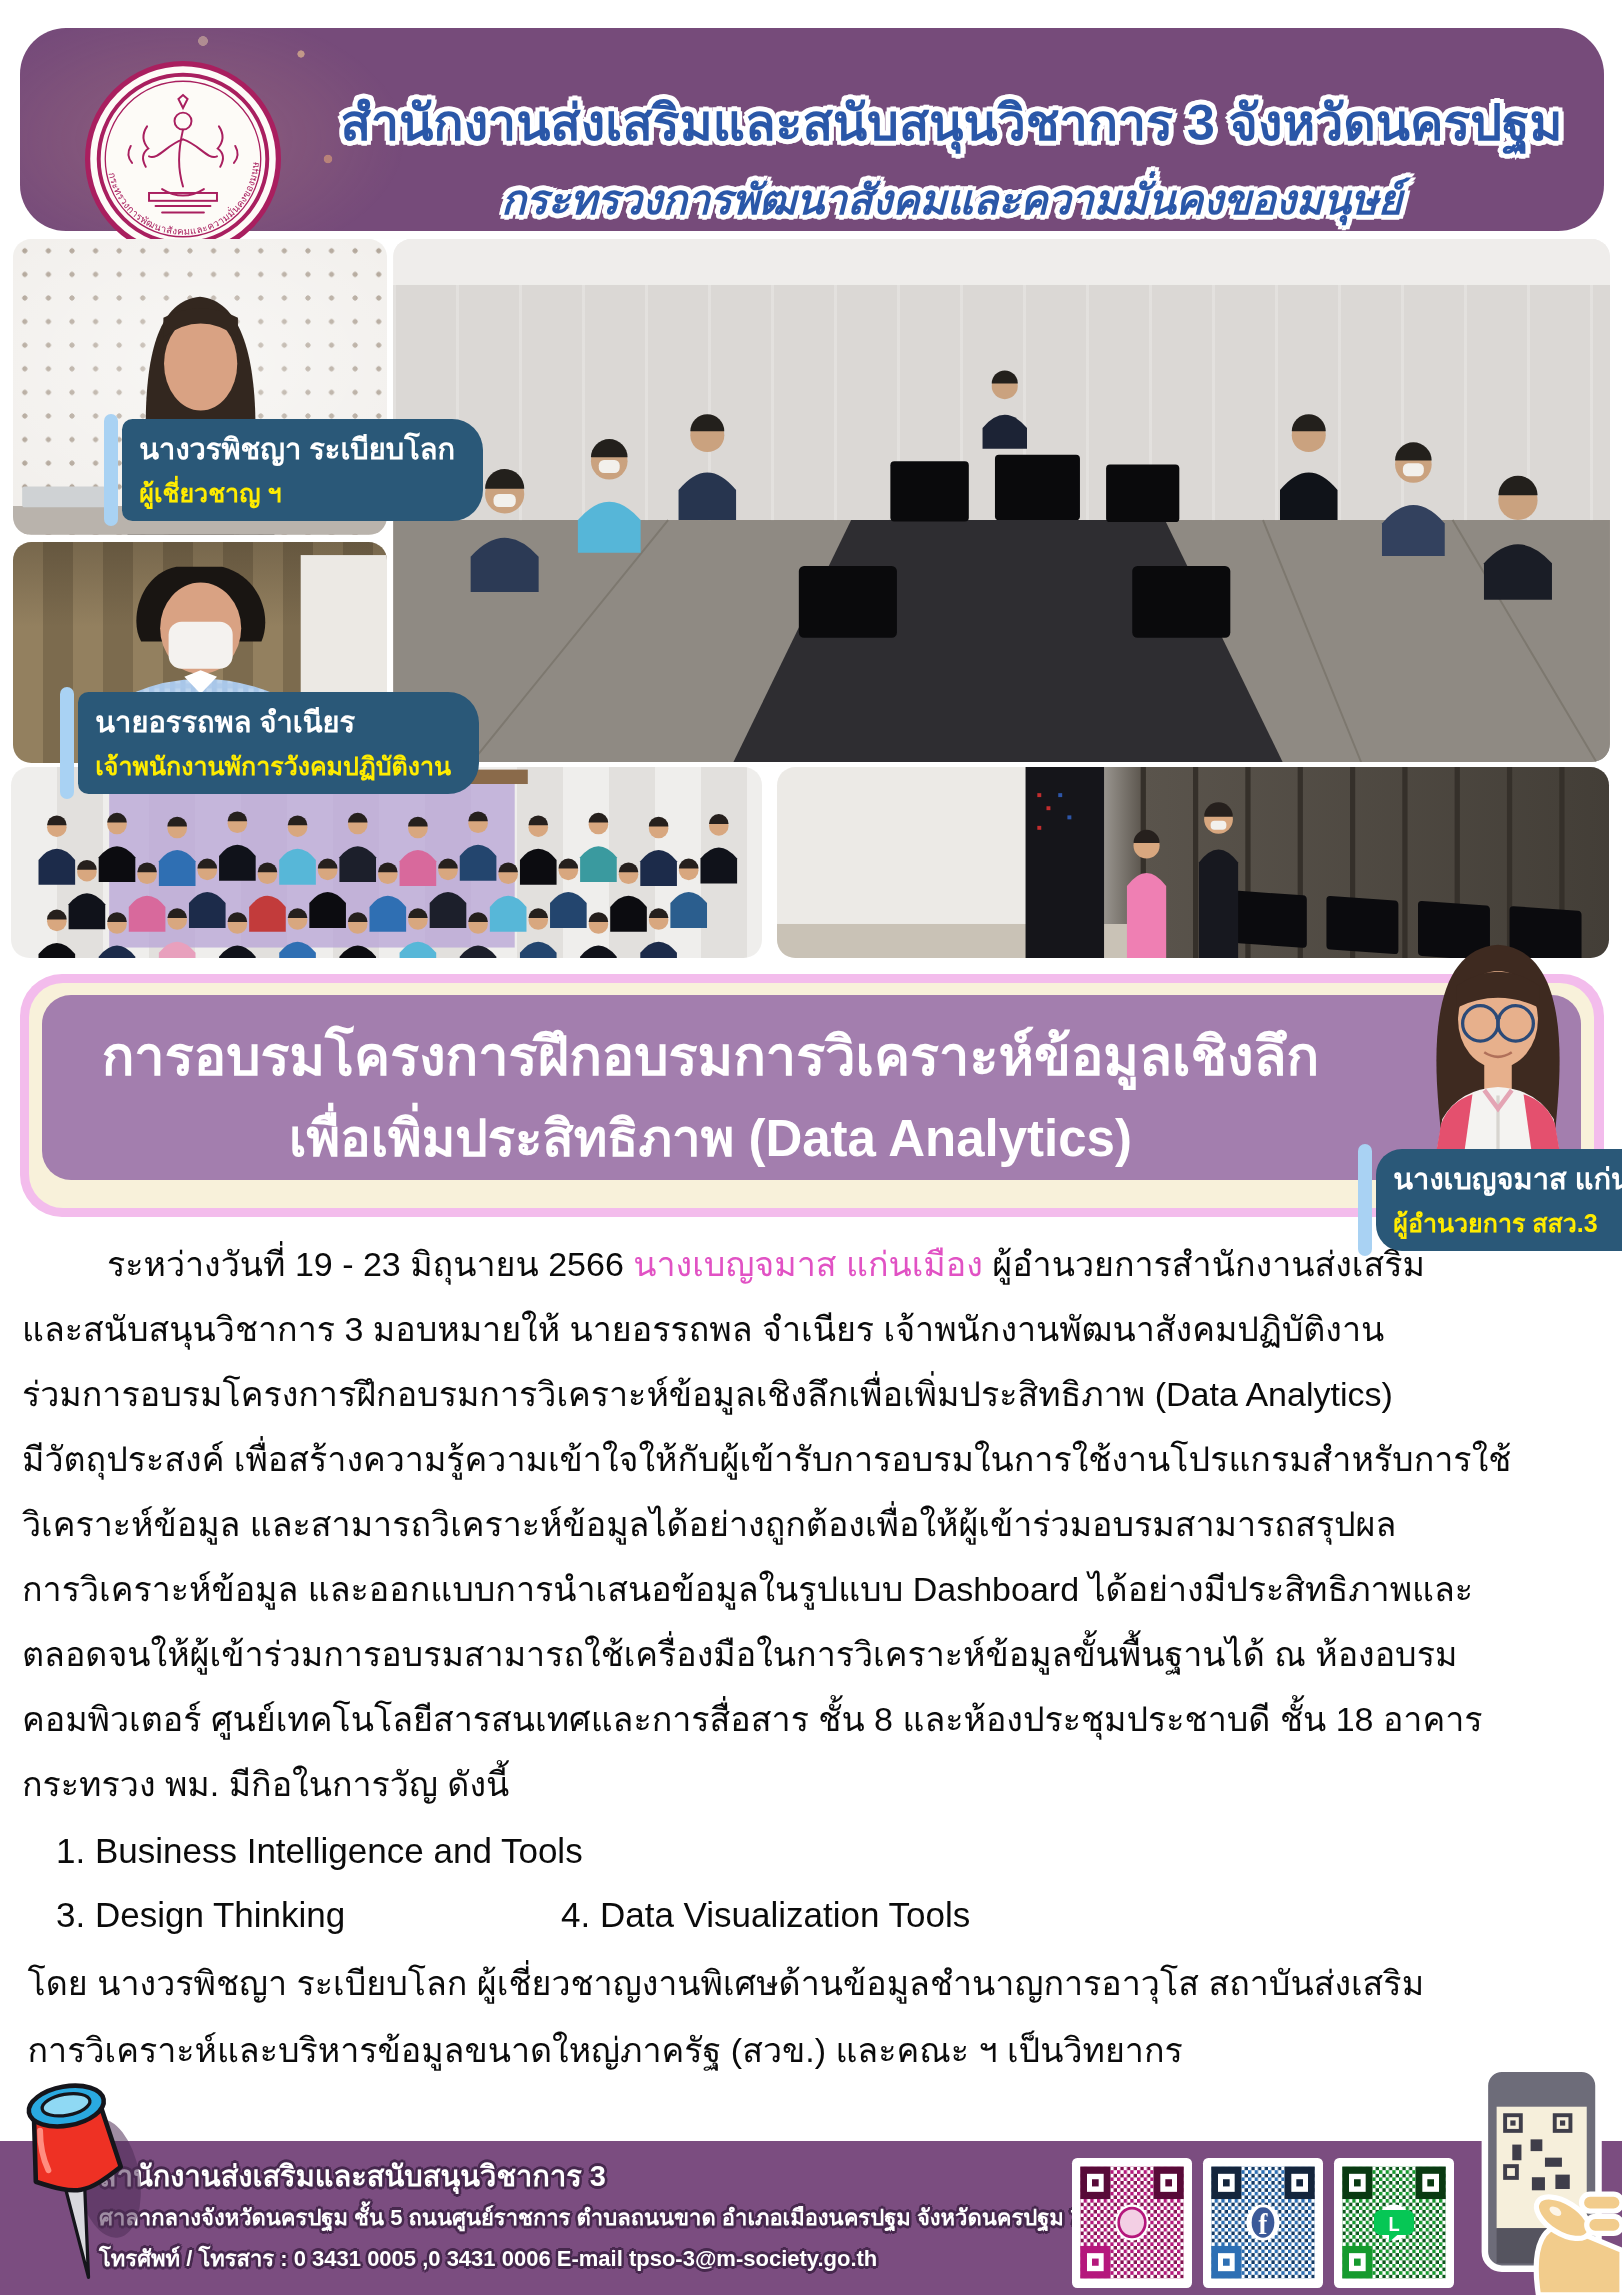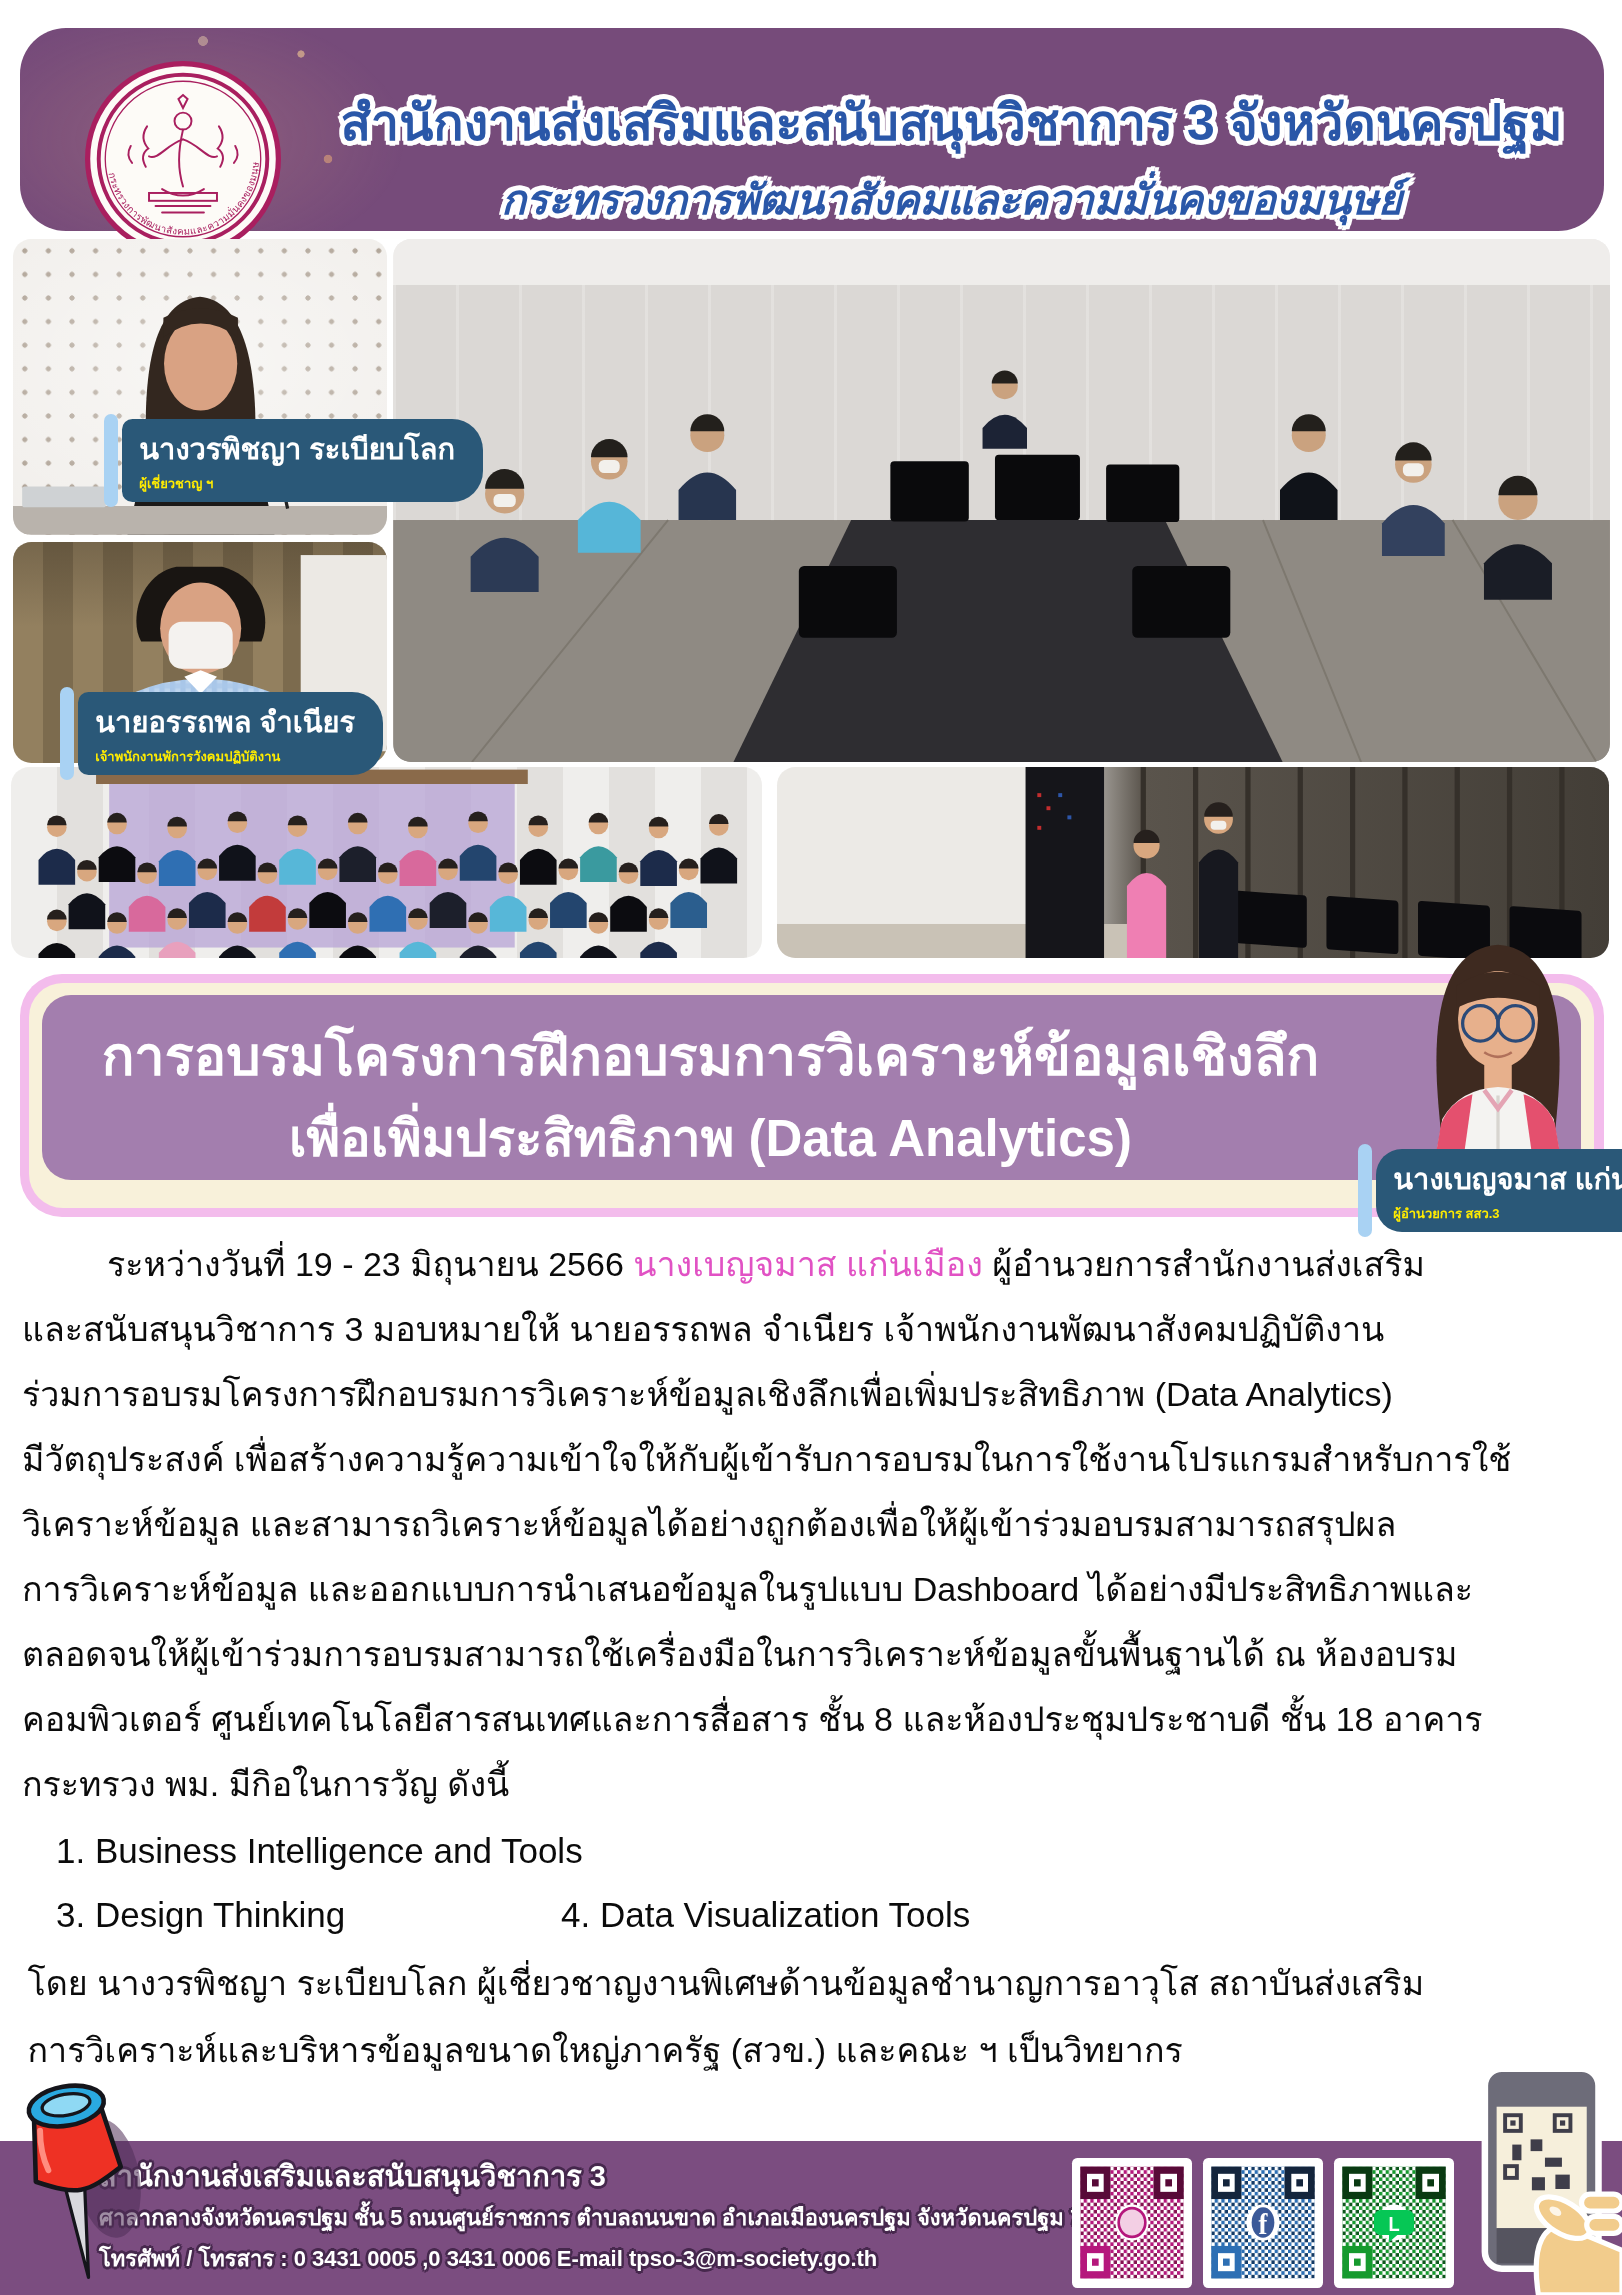--- a/index.html
+++ b/index.html
@@ -36,21 +36,21 @@
   .photo-group{left:10.5px;top:767px;width:751px;height:191px;
     background:repeating-linear-gradient(90deg,#efeeec 0 46px,#e2e0dd 46px 92px);}
   .photo-lab{left:777px;top:767px;width:832px;height:191px;
     background:linear-gradient(90deg,#eceae6 0 275px,#5a544c 366px,#433e37 100%);}
 
   
   .name-label{display:flex;z-index:6;}
   .nl-bar{width:14.4px;border-radius:7.9px;background:#a9d2f3;margin:-5.2px 3.9px -5.2px 0;}
   .nl-box{background:#2a5878;border-radius:10.5px 31px 31px 10.5px;padding:6.5px 27.5px 7.9px 17px;}
   .nl-name{font-size:29px;font-weight:bold;color:#fff;white-space:nowrap;}
-  .nl-title{font-size:13px;font-weight:bold;color:#ffec00;white-space:nowrap;margin-top:1.3px;}
+  .nl-title{font-size:25px;font-weight:bold;color:#ffec00;white-space:nowrap;margin-top:1.3px;}
   .label-1{left:60px;top:419px;margin-left:44px;}
   .label-2{left:60px;top:692px;}
   .label-3{left:1358px;top:1149px;}
   .label-3 .nl-box{border-radius:26px 15.7px 15.7px 26px;}
 
   
   .banner-outer{left:19.6px;top:974px;width:1584px;height:243px;background:#f3bcec;border-radius:42px;z-index:2;}
   .banner-cream{position:absolute;left:9.2px;top:9.2px;width:1565px;height:225px;background:#f8f1da;border-radius:34px;}
   .banner-purple{position:absolute;left:22px;top:21px;width:1539px;height:185px;background:#a37eae;border-radius:29px;}
   .b1{left:43px;top:1013px;width:1335px;text-align:center;font-size:54px;font-weight:bold;color:#fff;z-index:3;white-space:nowrap;}

